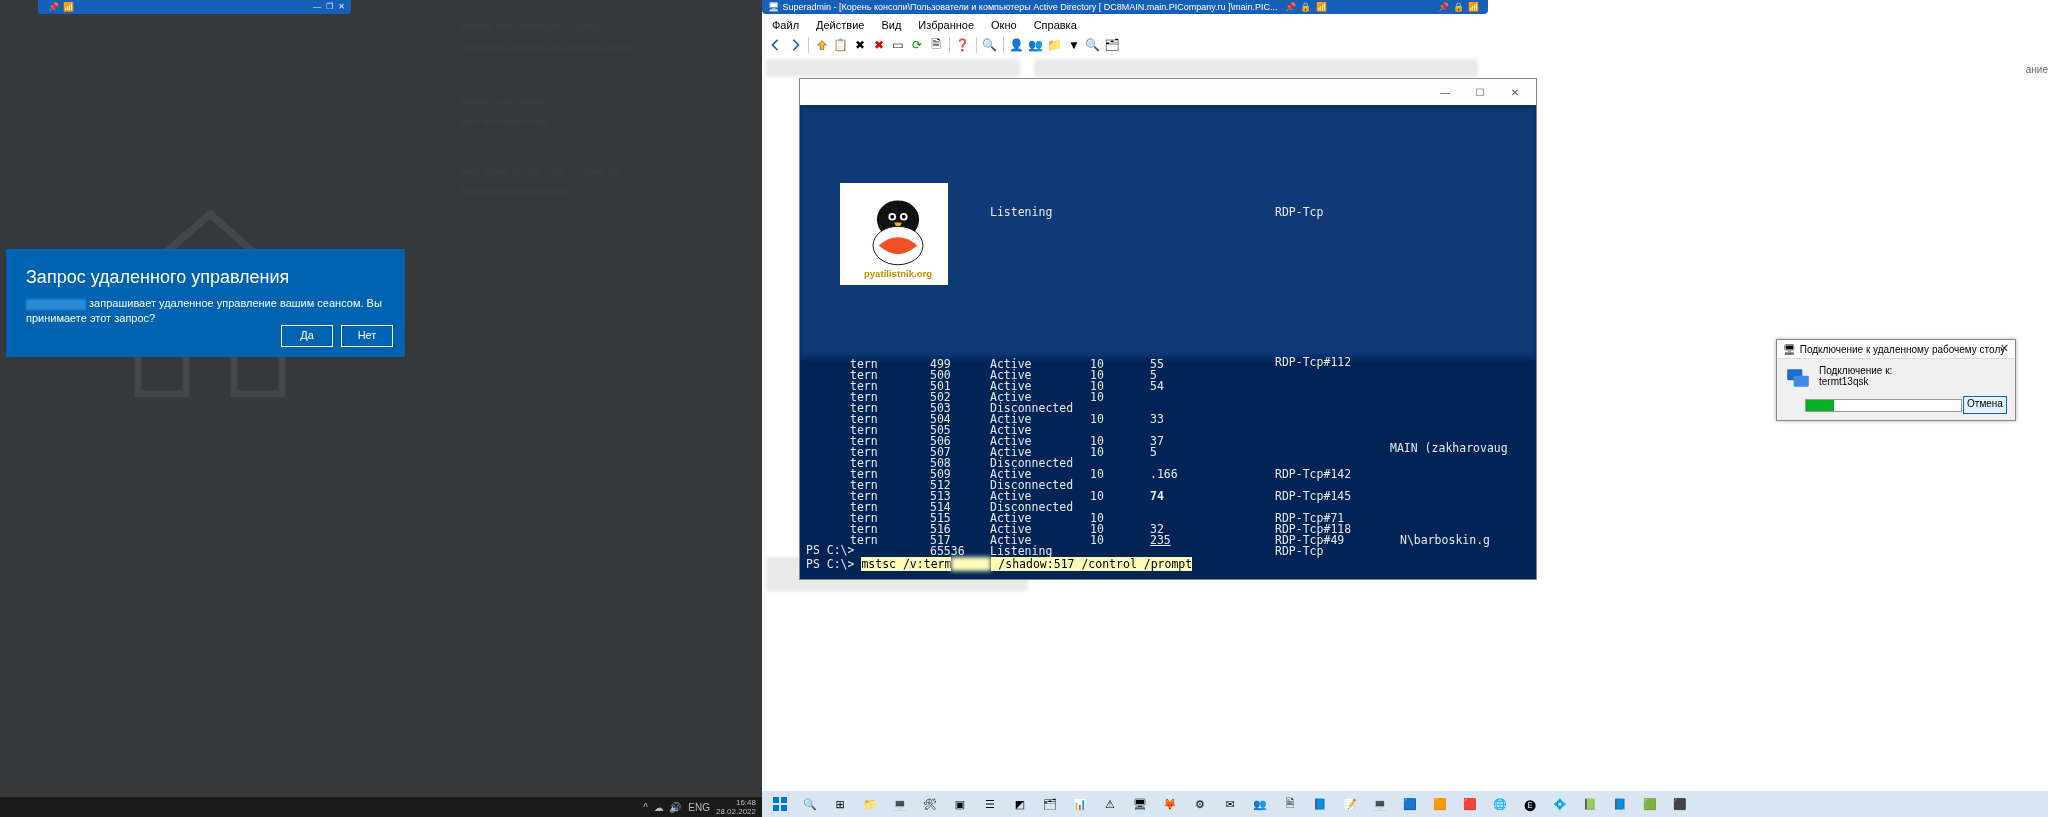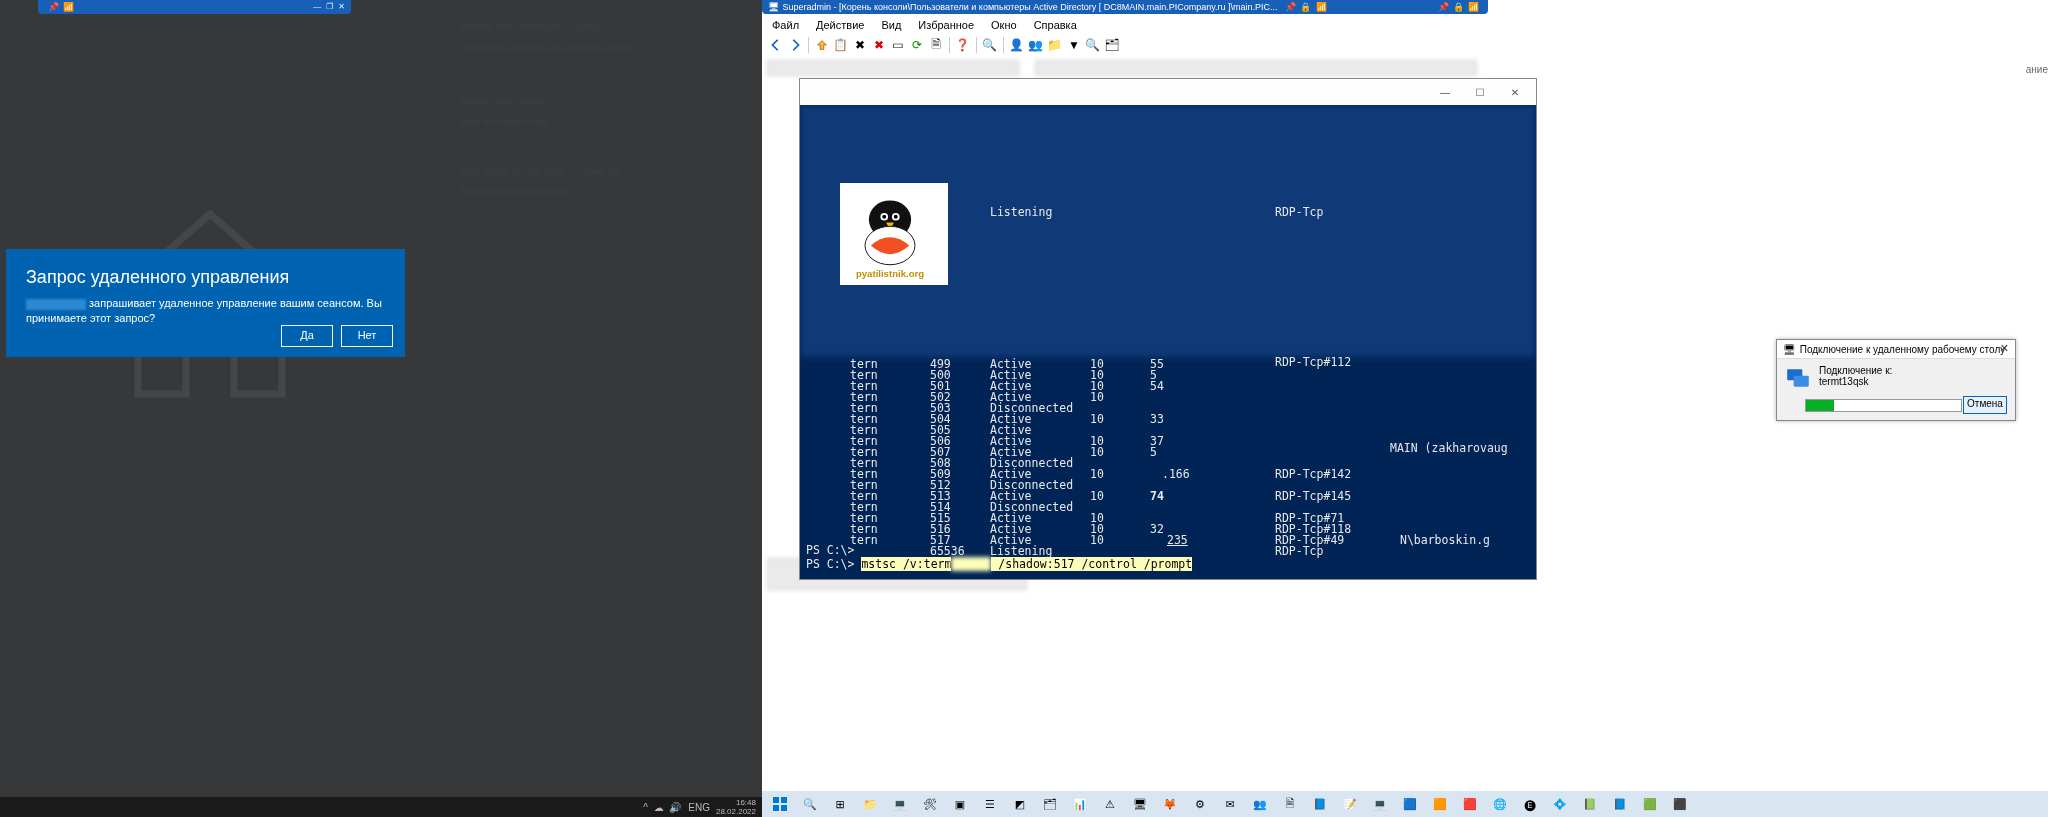--- a/index.html
+++ b/index.html
@@ -48,21 +48,21 @@
   .mmc-body .colhead{position:absolute;right:0;top:8px;font-size:10px;color:#666;}
   .psh-blur{position:absolute;background:#0f3a77;filter:blur(3px);}
   .psh-text{color:#e8e8e8;font-family:Consolas,monospace;font-size:11.5px;white-space:pre;position:absolute;}
 
   .ps-wrap{position:absolute;left:37px;top:22px;width:736px;height:500px;border:1px solid #888;background:#fff;}
   .ps-wrap .wtitle{height:26px;background:#fdfdfd;border-bottom:1px solid #ddd;position:relative;}
   .ps-wrap .wbtns{position:absolute;right:4px;top:4px;display:flex;gap:1px;}
   .ps-wrap .wbtns div{width:34px;height:20px;text-align:center;line-height:20px;font-size:10px;color:#555;}
   .ps-wrap .wbtns .cl{color:#555;}
 
-  .logo-img{position:absolute;left:78px;top:127px;width:108px;height:102px;background:#fff;display:flex;align-items:center;justify-content:flex-start;z-index:5;}
+  .logo-img{position:absolute;left:78px;top:127px;width:108px;height:102px;background:#fff;display:flex;align-items:center;justify-content:flex-end;z-index:5;}
 
   .rdp-dlg{position:absolute;right:32px;top:283px;width:238px;height:80px;background:#f0f0f0;border:1px solid #888;z-index:6;box-shadow:0 0 4px rgba(0,0,0,0.3);}
   .rdp-dlg .hd{height:18px;background:#fff;border-bottom:1px solid #ddd;font-size:10px;padding-left:6px;display:flex;align-items:center;gap:4px;position:relative;}
   .rdp-dlg .hd .x{position:absolute;right:6px;top:2px;font-size:11px;color:#333;}
   .rdp-dlg .body{padding:6px 8px;display:flex;gap:8px;}
   .rdp-dlg .ico{width:26px;height:26px;}
   .rdp-dlg .txt{font-size:10px;}
   .rdp-dlg .prog{position:absolute;left:28px;bottom:8px;width:155px;height:11px;border:1px solid #999;background:#fff;}
   .rdp-dlg .prog .bar{width:18%;height:100%;background:#06b025;}
   .rdp-dlg .cancel{position:absolute;right:8px;bottom:6px;width:42px;height:16px;border:1px solid #0067c0;font-size:10px;text-align:center;line-height:14px;background:#e5f1fb;}
@@ -250,21 +250,21 @@
               <div class="psh-text" style="left: 190px; top: 88px;">Active</div>
               <div class="psh-text" style="left: 290px; top: 88px;">10</div>
               <div class="psh-text" style="left: 350px; top: 88px;">5</div>
               <div class="psh-text" style="left: 50px; top: 99px;">tern</div>
               <div class="psh-text" style="left: 130px; top: 99px;">508</div>
               <div class="psh-text" style="left: 190px; top: 99px;">Disconnected</div>
               <div class="psh-text" style="left: 50px; top: 110px;">tern</div>
               <div class="psh-text" style="left: 130px; top: 110px;">509</div>
               <div class="psh-text" style="left: 190px; top: 110px;">Active</div>
               <div class="psh-text" style="left: 290px; top: 110px;">10</div>
-              <div class="psh-text" style="left: 350px; top: 110px; margin-left: 12px;">.166</div>
+              <div class="psh-text" style="left: 350px; top: 110px;">.166</div>
               <div class="psh-text" style="left: 475px; top: 110px;">RDP-Tcp#142</div>
               <div class="psh-text" style="left: 50px; top: 121px;">tern</div>
               <div class="psh-text" style="left: 130px; top: 121px;">512</div>
               <div class="psh-text" style="left: 190px; top: 121px;">Disconnected</div>
               <div class="psh-text" style="left: 50px; top: 132px;">tern</div>
               <div class="psh-text" style="left: 130px; top: 132px;">513</div>
               <div class="psh-text" style="left: 190px; top: 132px;">Active</div>
               <div class="psh-text" style="left: 290px; top: 132px;">10</div>
               <div class="psh-text" style="left: 350px; top: 132px; font-weight: bold;">74</div>
               <div class="psh-text" style="left: 475px; top: 132px;">RDP-Tcp#145</div>
@@ -279,21 +279,21 @@
               <div class="psh-text" style="left: 50px; top: 165px;">tern</div>
               <div class="psh-text" style="left: 130px; top: 165px;">516</div>
               <div class="psh-text" style="left: 190px; top: 165px;">Active</div>
               <div class="psh-text" style="left: 290px; top: 165px;">10</div>
               <div class="psh-text" style="left: 350px; top: 165px;">32</div>
               <div class="psh-text" style="left: 475px; top: 165px;">RDP-Tcp#118</div>
               <div class="psh-text" style="left: 50px; top: 176px;">tern</div>
               <div class="psh-text" style="left: 130px; top: 176px;">517</div>
               <div class="psh-text" style="left: 190px; top: 176px;">Active</div>
               <div class="psh-text" style="left: 290px; top: 176px;">10</div>
-              <div class="psh-text" style="left: 367px; top: 176px; text-decoration: underline;">235</div>
+              <div class="psh-text" style="left: 350px; top: 176px; text-decoration: underline;">235</div>
               <div class="psh-text" style="left: 475px; top: 176px;">RDP-Tcp#49</div>
               <div class="psh-text" style="left: 600px; top: 176px;">N\barboskin.g</div>
               <div class="psh-text" style="left: 130px; top: 187px;">65536</div>
               <div class="psh-text" style="left: 190px; top: 187px;">Listening</div>
               <div class="psh-text" style="left: 475px; top: 187px;">RDP-Tcp</div>
             </div>
 
           <div class="psh-text" style="left:190px;top:100px;">Listening</div>
           <div class="psh-text" style="left:475px;top:100px;">RDP-Tcp</div>
           <div class="psh-text" style="left:475px;top:250px;">RDP-Tcp#112</div>

